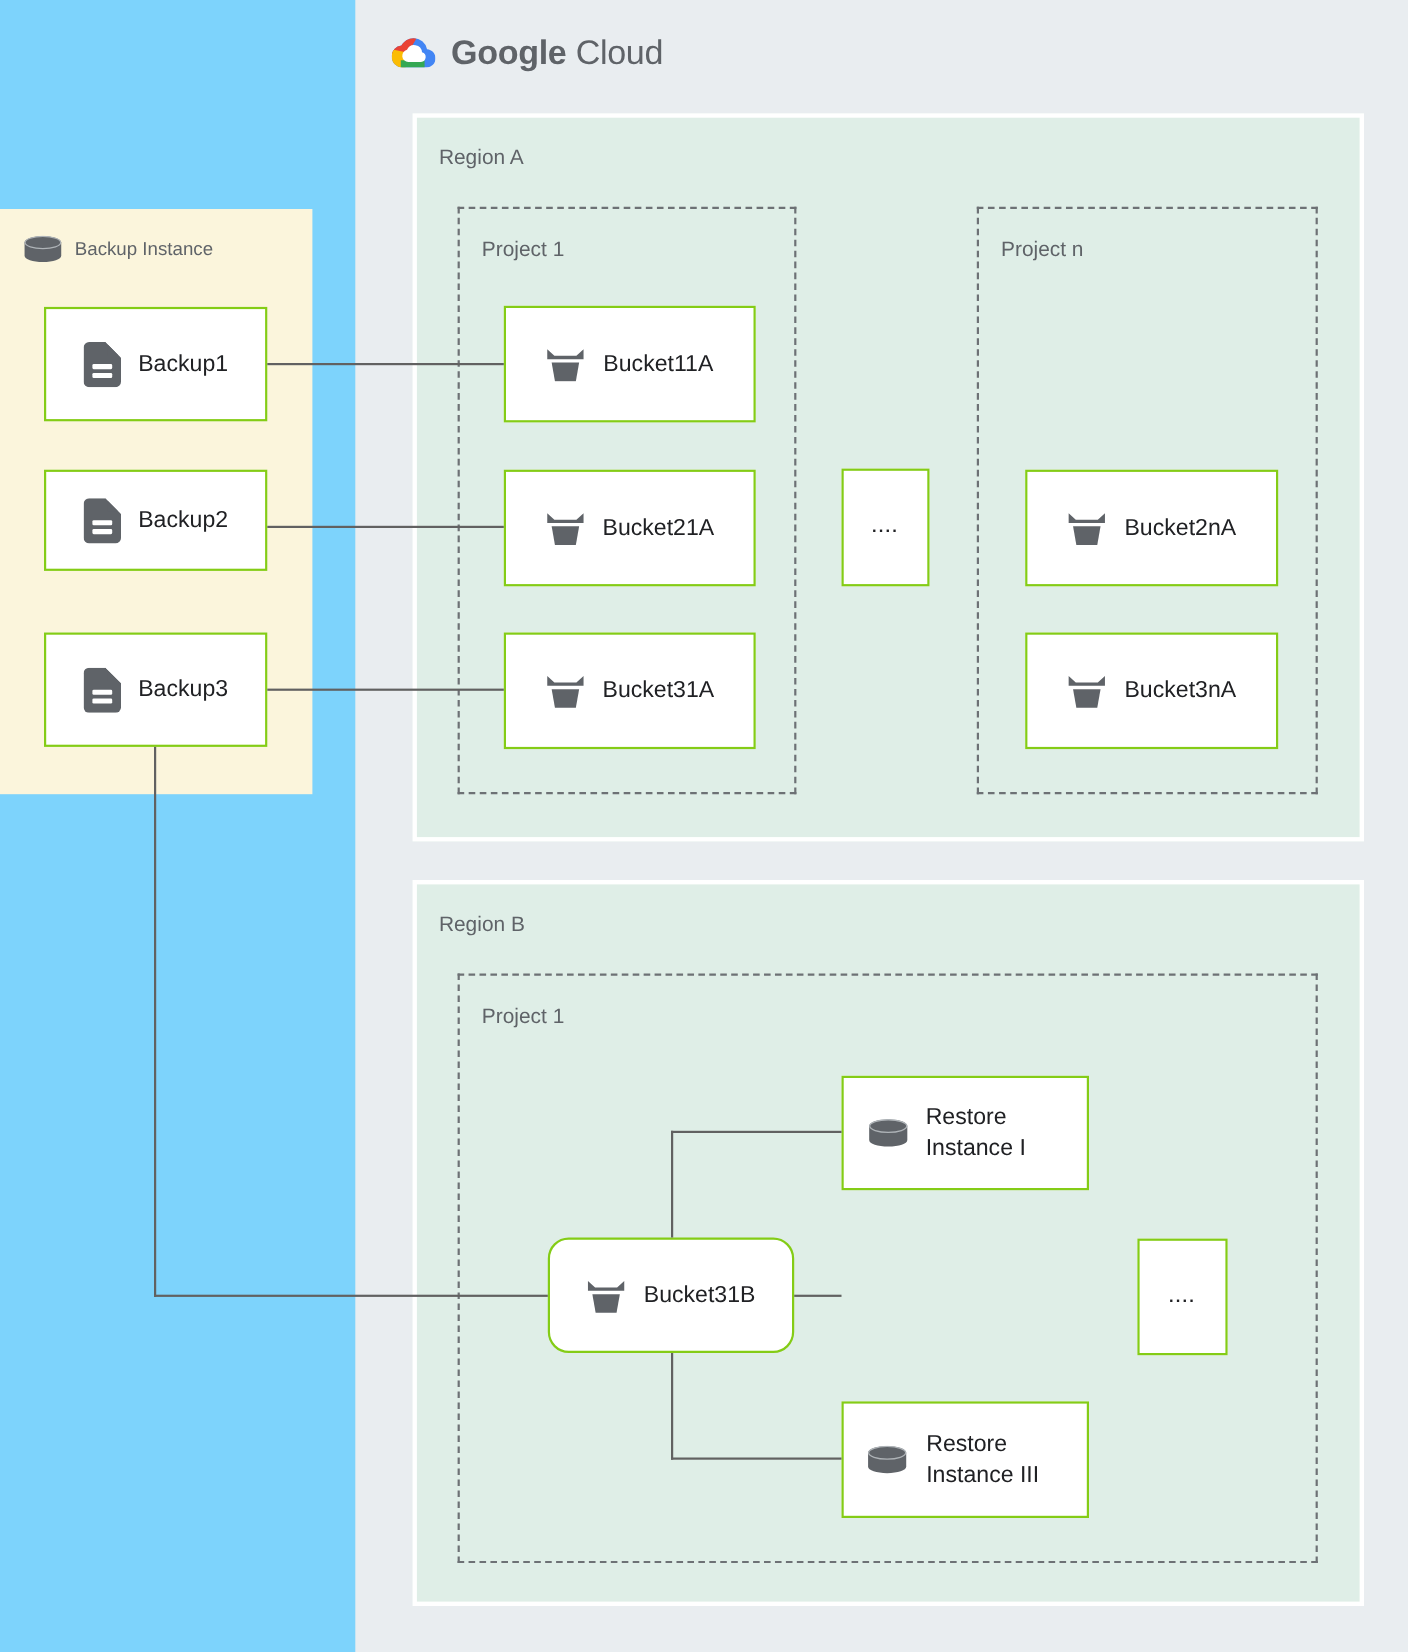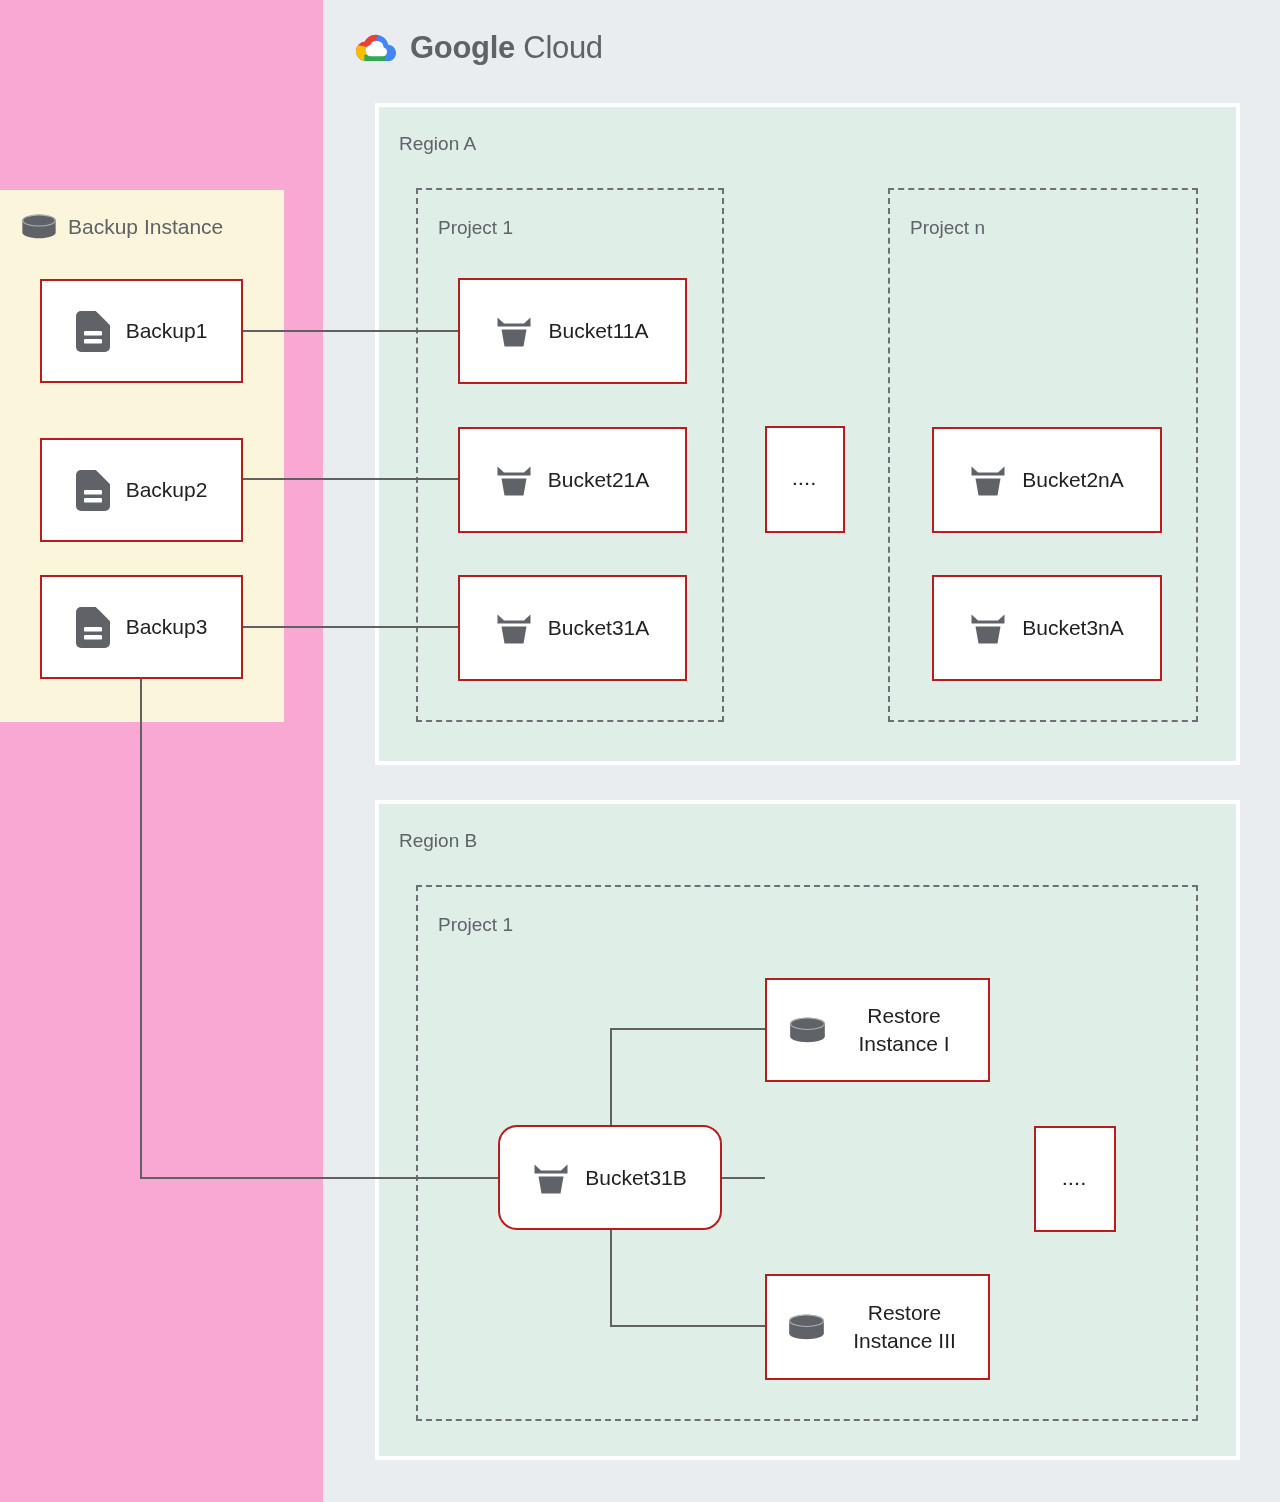--- a/index.html
+++ b/index.html
@@ -1,48 +1,48 @@
 <!DOCTYPE html>
 <html><head>
 <meta charset="utf-8">
 <style>
   html,body { margin:0; padding:0; }
   body {
     width:1280px; height:1502px; background:#ffffff;
     font-family:"Liberation Sans", sans-serif;
     -webkit-font-smoothing:antialiased;
   }
-  .canvas { position:relative; width:1280px; height:1502px; overflow:hidden; background:#f9a8d4; }
+  .canvas { position:relative; width:1280px; height:1502px; overflow:hidden; background:#7dd3fc; }
 
   .gcp-bg { position:absolute; left:323px; top:0; width:957px; height:1502px; background:#e9edf0; }
 
   .logo { position:absolute; left:353px; top:28px; display:flex; align-items:center; gap:11px; }
   .logo-text { font-size:31px; color:#5f6368; letter-spacing:-0.3px; white-space:nowrap; }
   .logo-text .brand { font-weight:600; }
   .logo-text .product { font-weight:400; }
 
   .region { position:absolute; background:#dfeee7; border:4px solid #ffffff; box-sizing:border-box; }
   .region-a { left:375px; top:103px; width:865px; height:662px; }
   .region-b { left:375px; top:800px; width:865px; height:660px; }
   .region-label { position:absolute; left:20px; top:26px; font-size:19px; color:#5f6368; }
 
   .project { position:absolute; border:2px dashed #6d7175; box-sizing:border-box; }
   .project-label { position:absolute; left:20px; top:27px; font-size:19px; color:#5f6368; }
 
   .node {
-    position:absolute; background:#ffffff; border:2px solid #b91c1c; box-sizing:border-box;
-    display:flex; align-items:center; justify-content:center; gap:16px;text-align:center;
+    position:absolute; background:#ffffff; border:2px solid #84cc16; box-sizing:border-box;
+    display:flex; align-items:center; justify-content:center; gap:16px;
   }
   .node-label { font-size:21px; color:#202124; }
   .restore .node-label { max-width:125px; line-height:1.33; }
   .dots-label { font-size:15px; font-weight:bold; color:#202124; letter-spacing:2px; }
 
   .yellow-panel { position:absolute; left:0; top:190px; width:284px; height:532px; background:#fbf5dc; }
   .panel-header { position:absolute; left:20px; top:24px; display:flex; align-items:center; gap:10px; }
-  .panel-title { font-size:21px; color:#5f6368; }
+  .panel-title { font-size:17px; color:#5f6368; }
 
   .icon { display:inline-flex; align-items:center; justify-content:center; line-height:0; }
 
   .line { position:absolute; background:#616161; }
 </style>
 </head>
 <body>
 
 <div class="canvas">
 
@@ -195,21 +195,21 @@
             <path d="M5 0 H20 L34 14 V36 a5 5 0 0 1 -5 5 H5 a5 5 0 0 1 -5 -5 V5 a5 5 0 0 1 5 -5 Z" fill="#5f6368"></path>
             <polygon points="20,0 34,14 34,0" fill="#ffffff"></polygon>
             <polygon points="22,2.5 31.5,12 22,12" fill="#5f6368"></polygon>
             <rect x="8" y="20" width="18" height="4.6" rx="1.2" fill="#ffffff"></rect>
             <rect x="8" y="28" width="18" height="4.6" rx="1.2" fill="#ffffff"></rect>
           </svg>
       </span>
       <span class="node-label">Backup1</span>
     </div>
 
-    <div class="node" style="left:40px; top:237px; width:203px; height:104px;margin-top:11px;">
+    <div class="node" style="left:40px; top:237px; width:203px; height:92px;">
       <span class="icon">
         <svg width="34" height="41" viewBox="0 0 34 41">
             <path d="M5 0 H20 L34 14 V36 a5 5 0 0 1 -5 5 H5 a5 5 0 0 1 -5 -5 V5 a5 5 0 0 1 5 -5 Z" fill="#5f6368"></path>
             <polygon points="20,0 34,14 34,0" fill="#ffffff"></polygon>
             <polygon points="22,2.5 31.5,12 22,12" fill="#5f6368"></polygon>
             <rect x="8" y="20" width="18" height="4.6" rx="1.2" fill="#ffffff"></rect>
             <rect x="8" y="28" width="18" height="4.6" rx="1.2" fill="#ffffff"></rect>
           </svg>
       </span>
       <span class="node-label">Backup2</span>

